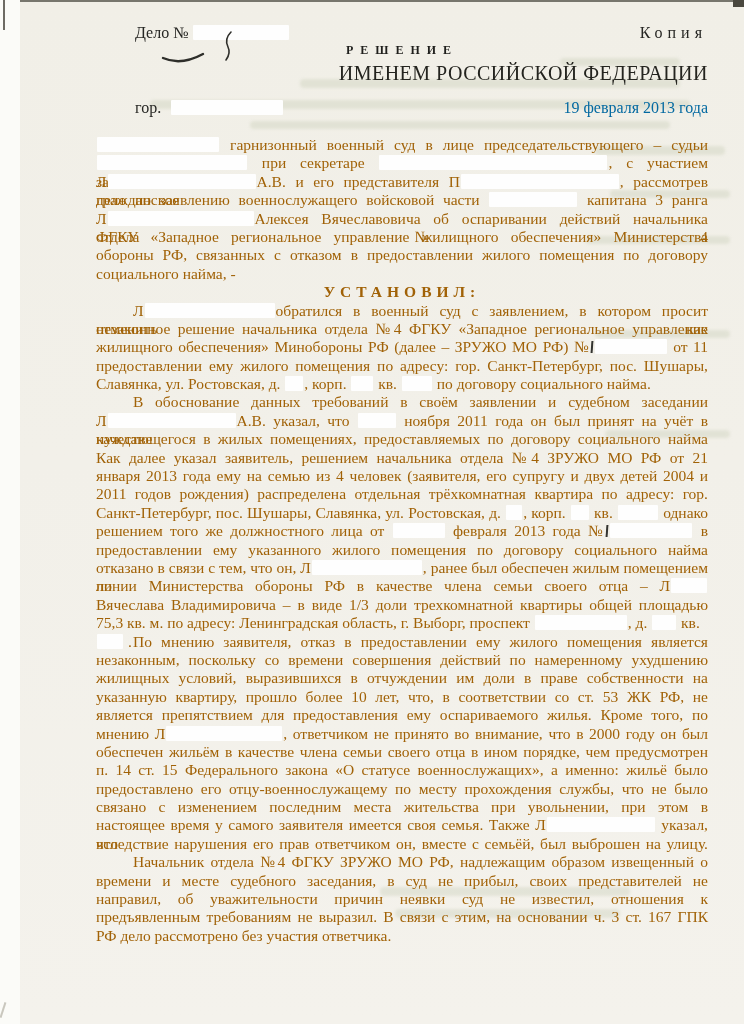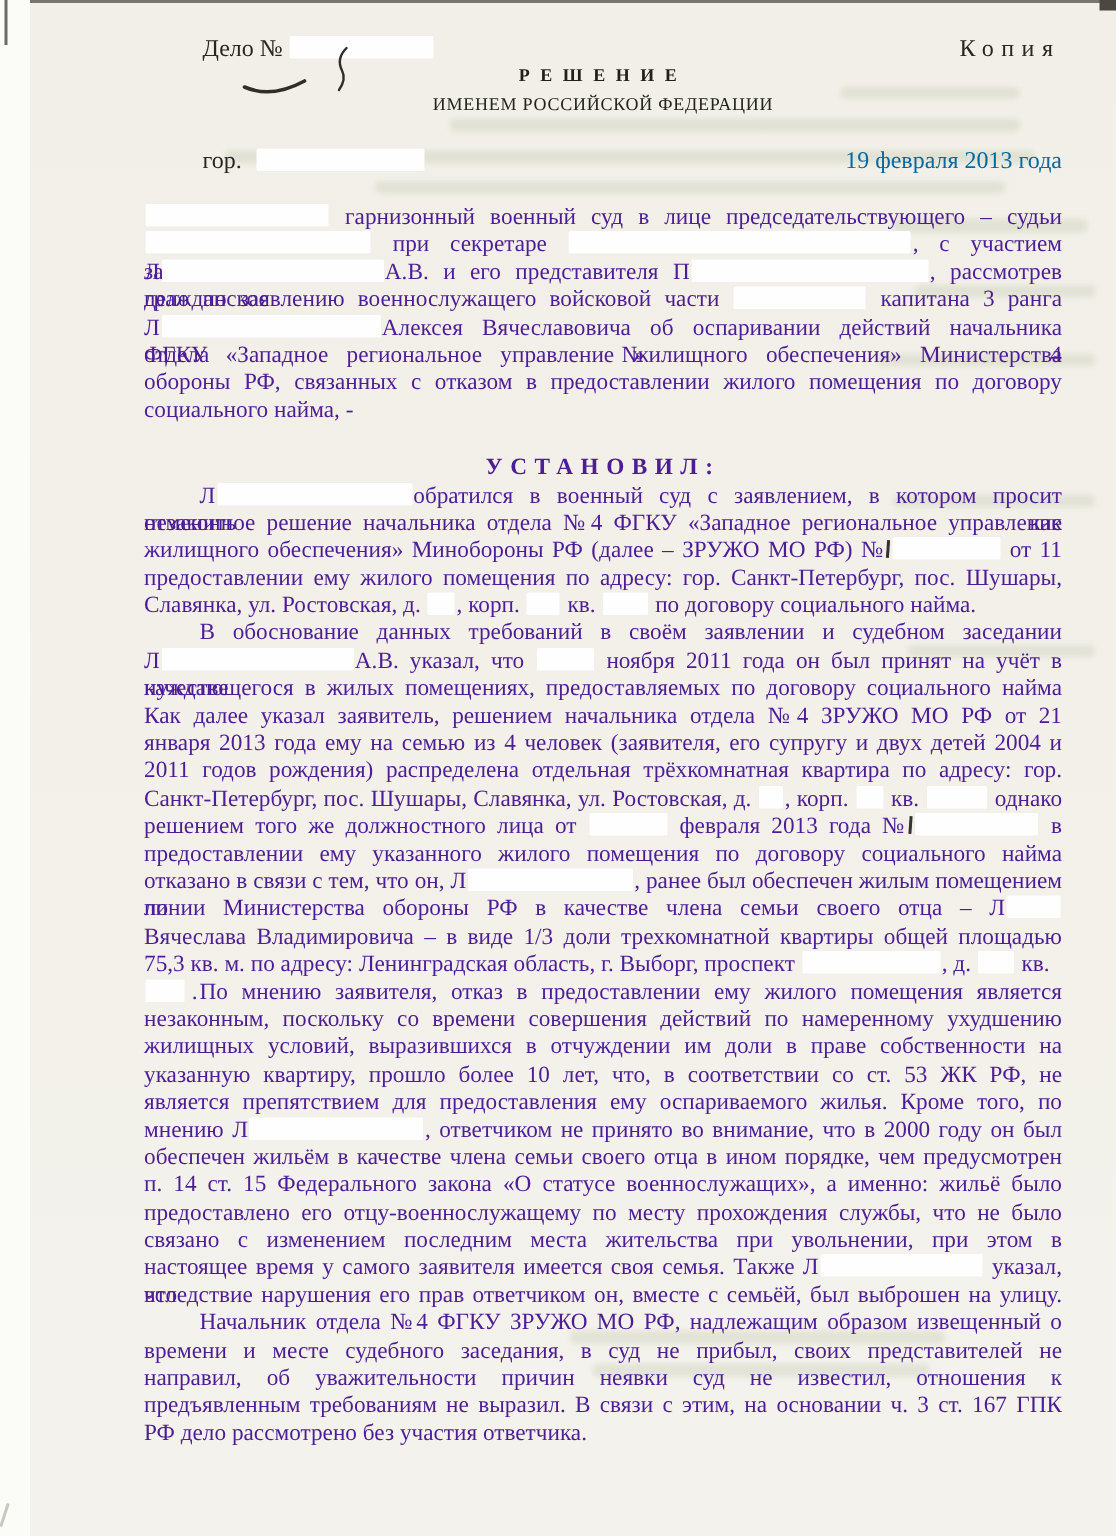--- a/index.html
+++ b/index.html
@@ -17,32 +17,32 @@
   .scan-top-line{position:absolute;left:20px;top:0;width:724px;height:2px;background:#59574f;opacity:.8;}
   .scan-tick-tl{position:absolute;left:3px;top:0;width:2px;height:30px;background:#6d6b64;}
   .scan-corner-tr{position:absolute;right:0;top:0;width:11px;height:7px;background:#4a483f;}
   .scan-mark-bl{position:absolute;left:2px;top:1002px;width:2px;height:16px;background:#c9c7be;transform:rotate(18deg);}
   
   .ghost{position:absolute;background:#b9c1a5;opacity:.28;filter:blur(1.6px);border-radius:4px;}
   
   .hdr-case{position:absolute;left:135px;top:24px;font-size:16px;color:#262623;}
   .hdr-copy{position:absolute;right:37px;top:24px;font-size:16px;letter-spacing:5px;color:#262623;}
   .title1{position:absolute;left:96px;top:43px;width:612px;text-align:center;font-size:12px;font-weight:bold;letter-spacing:7px;color:#1f1f1c;}
-  .title2{position:absolute;left:96px;top:62px;width:612px;text-align:center;font-size:12px;letter-spacing:.5px;color:#24241f;}
+  .title2{position:absolute;left:96px;top:62px;width:612px;text-align:right;font-size:20px;letter-spacing:.5px;color:#24241f;}
   .hdr-city{position:absolute;left:135px;top:99px;font-size:16px;color:#262623;}
   .hdr-date{position:absolute;right:36px;top:99px;font-size:16px;color:#0369a1;}
   .hw-marks{position:absolute;left:155px;top:28px;}
   
   .body{
     position:absolute;left:96px;top:136px;width:612px;
-    font-size:15.5px;color:#4c1d95;
+    font-size:15.5px;color:#a16207;
   }
   .line{height:18.4px;line-height:18.4px;text-align:left;white-space:normal;}
   .line.j{text-align:justify;text-align-last:justify;}
-  .line.hd{text-align:center;text-align-last:center;font-weight:bold;letter-spacing:5px;margin-top:20px;}
+  .line.hd{text-align:center;text-align-last:center;font-weight:bold;letter-spacing:5px;}
   .redact{display:inline-block;background:#fefefe;height:15px;vertical-align:-2px;border-radius:1px;margin:0 1px;}
   .gapsp{display:inline-block;height:1px;vertical-align:baseline;}
   .tick{display:inline-block;width:2px;height:12px;background:#33332f;vertical-align:-1px;transform:rotate(4deg);margin-right:1px;}
 </style>
 </head>
 <body>
 
 <div class="canvas">
   <div class="paper"></div>
 

